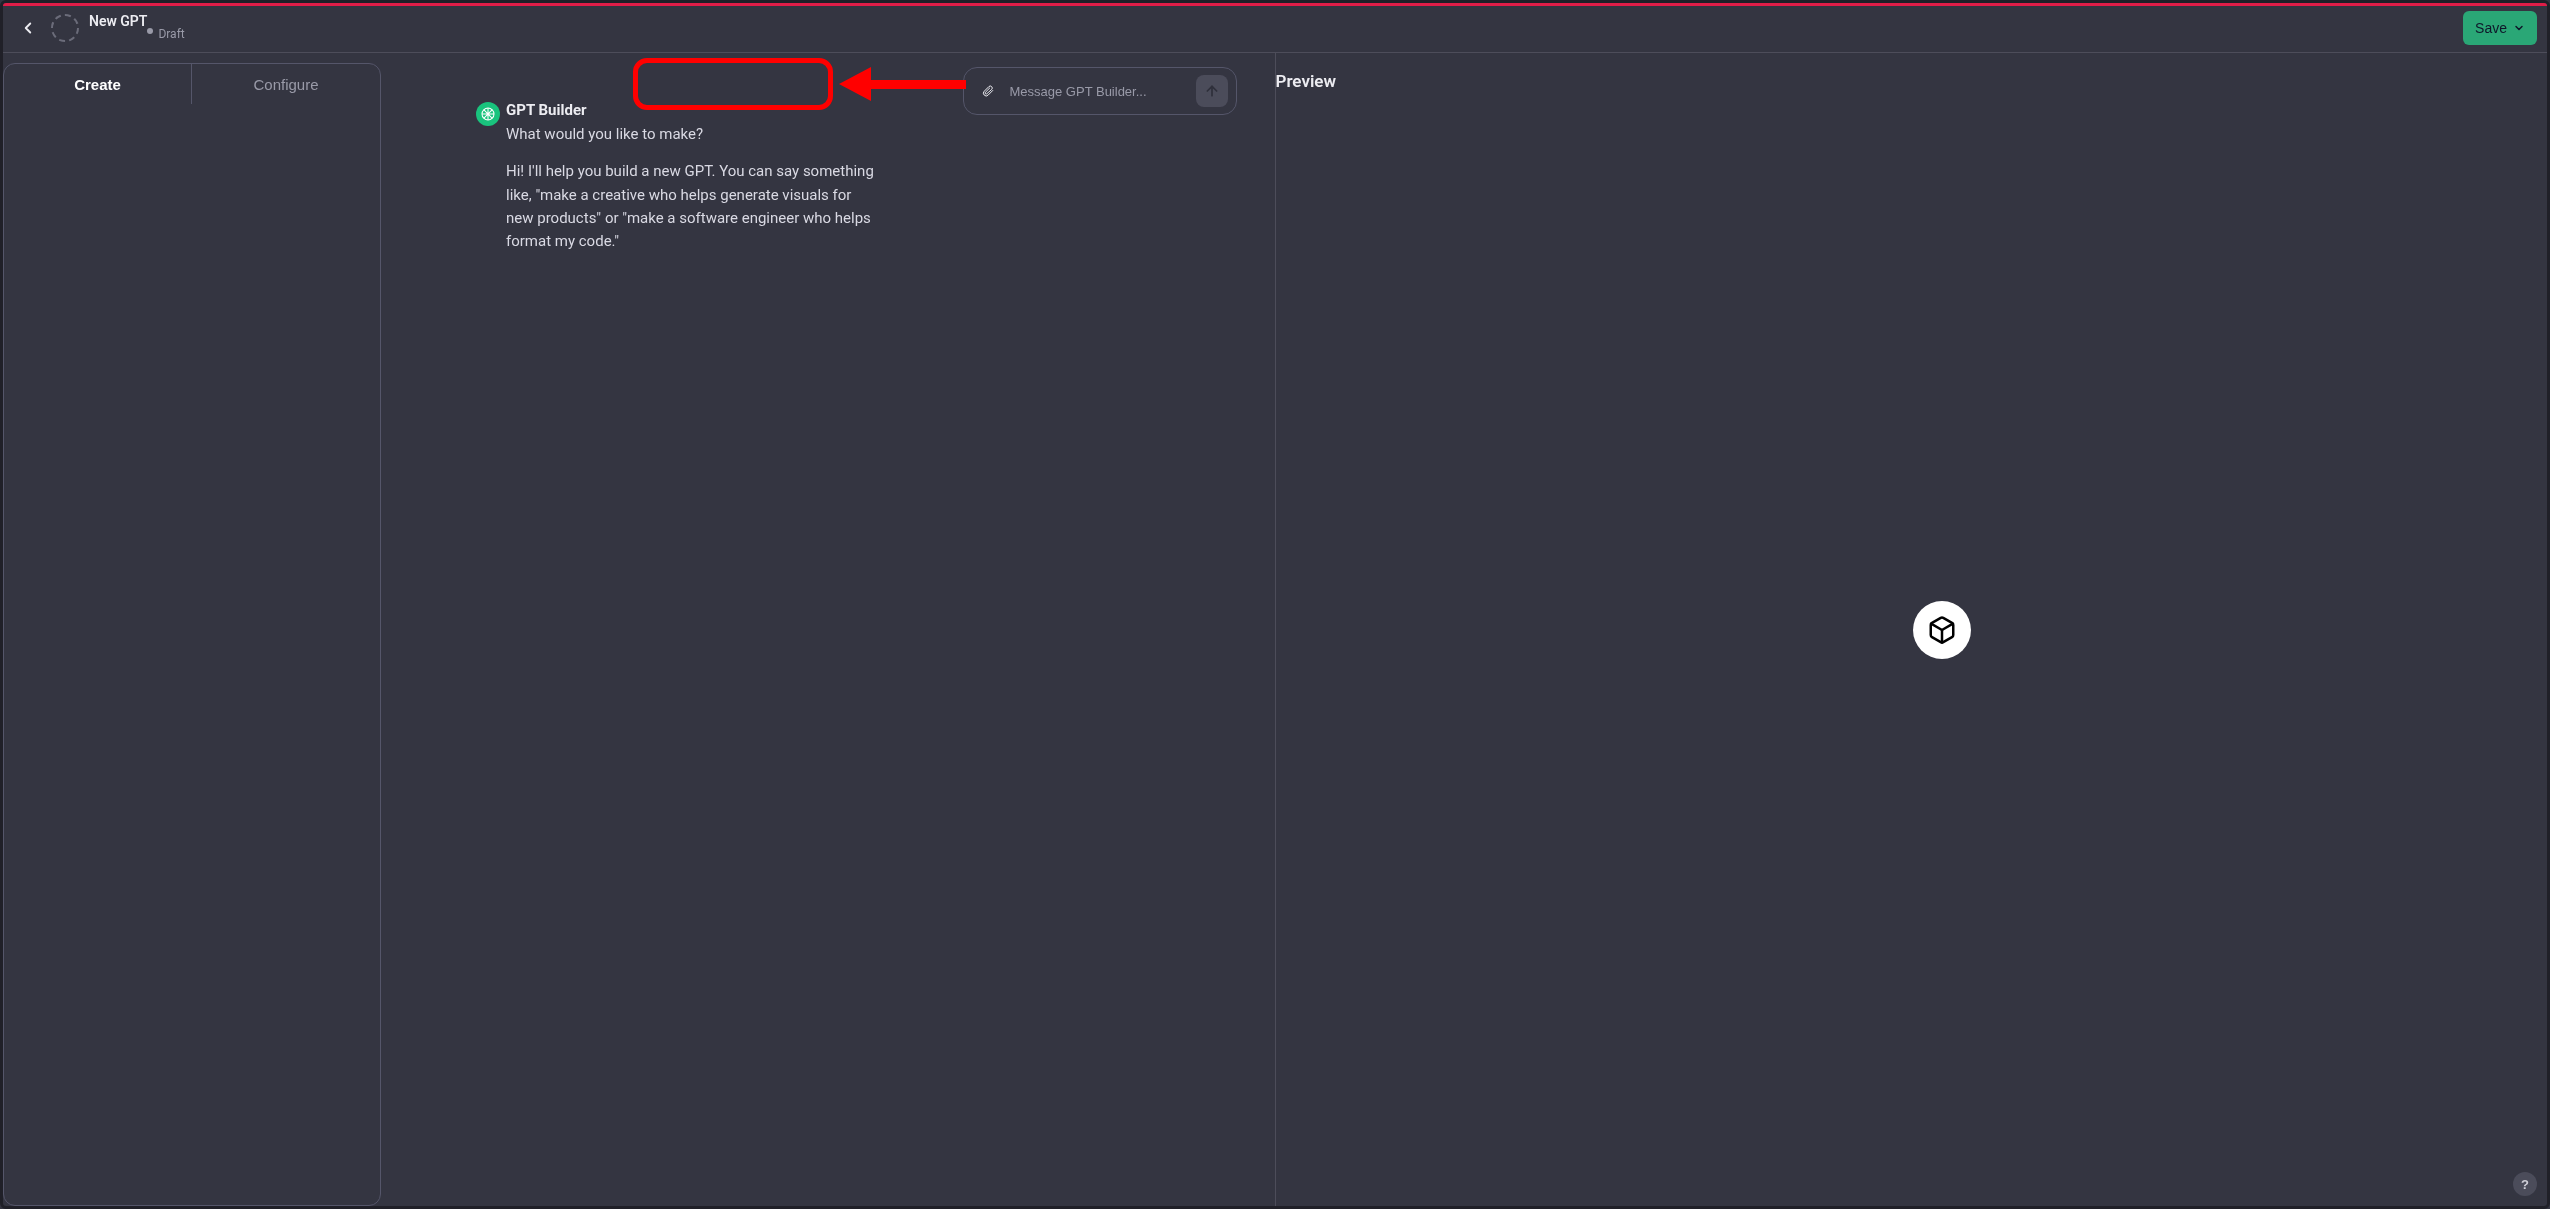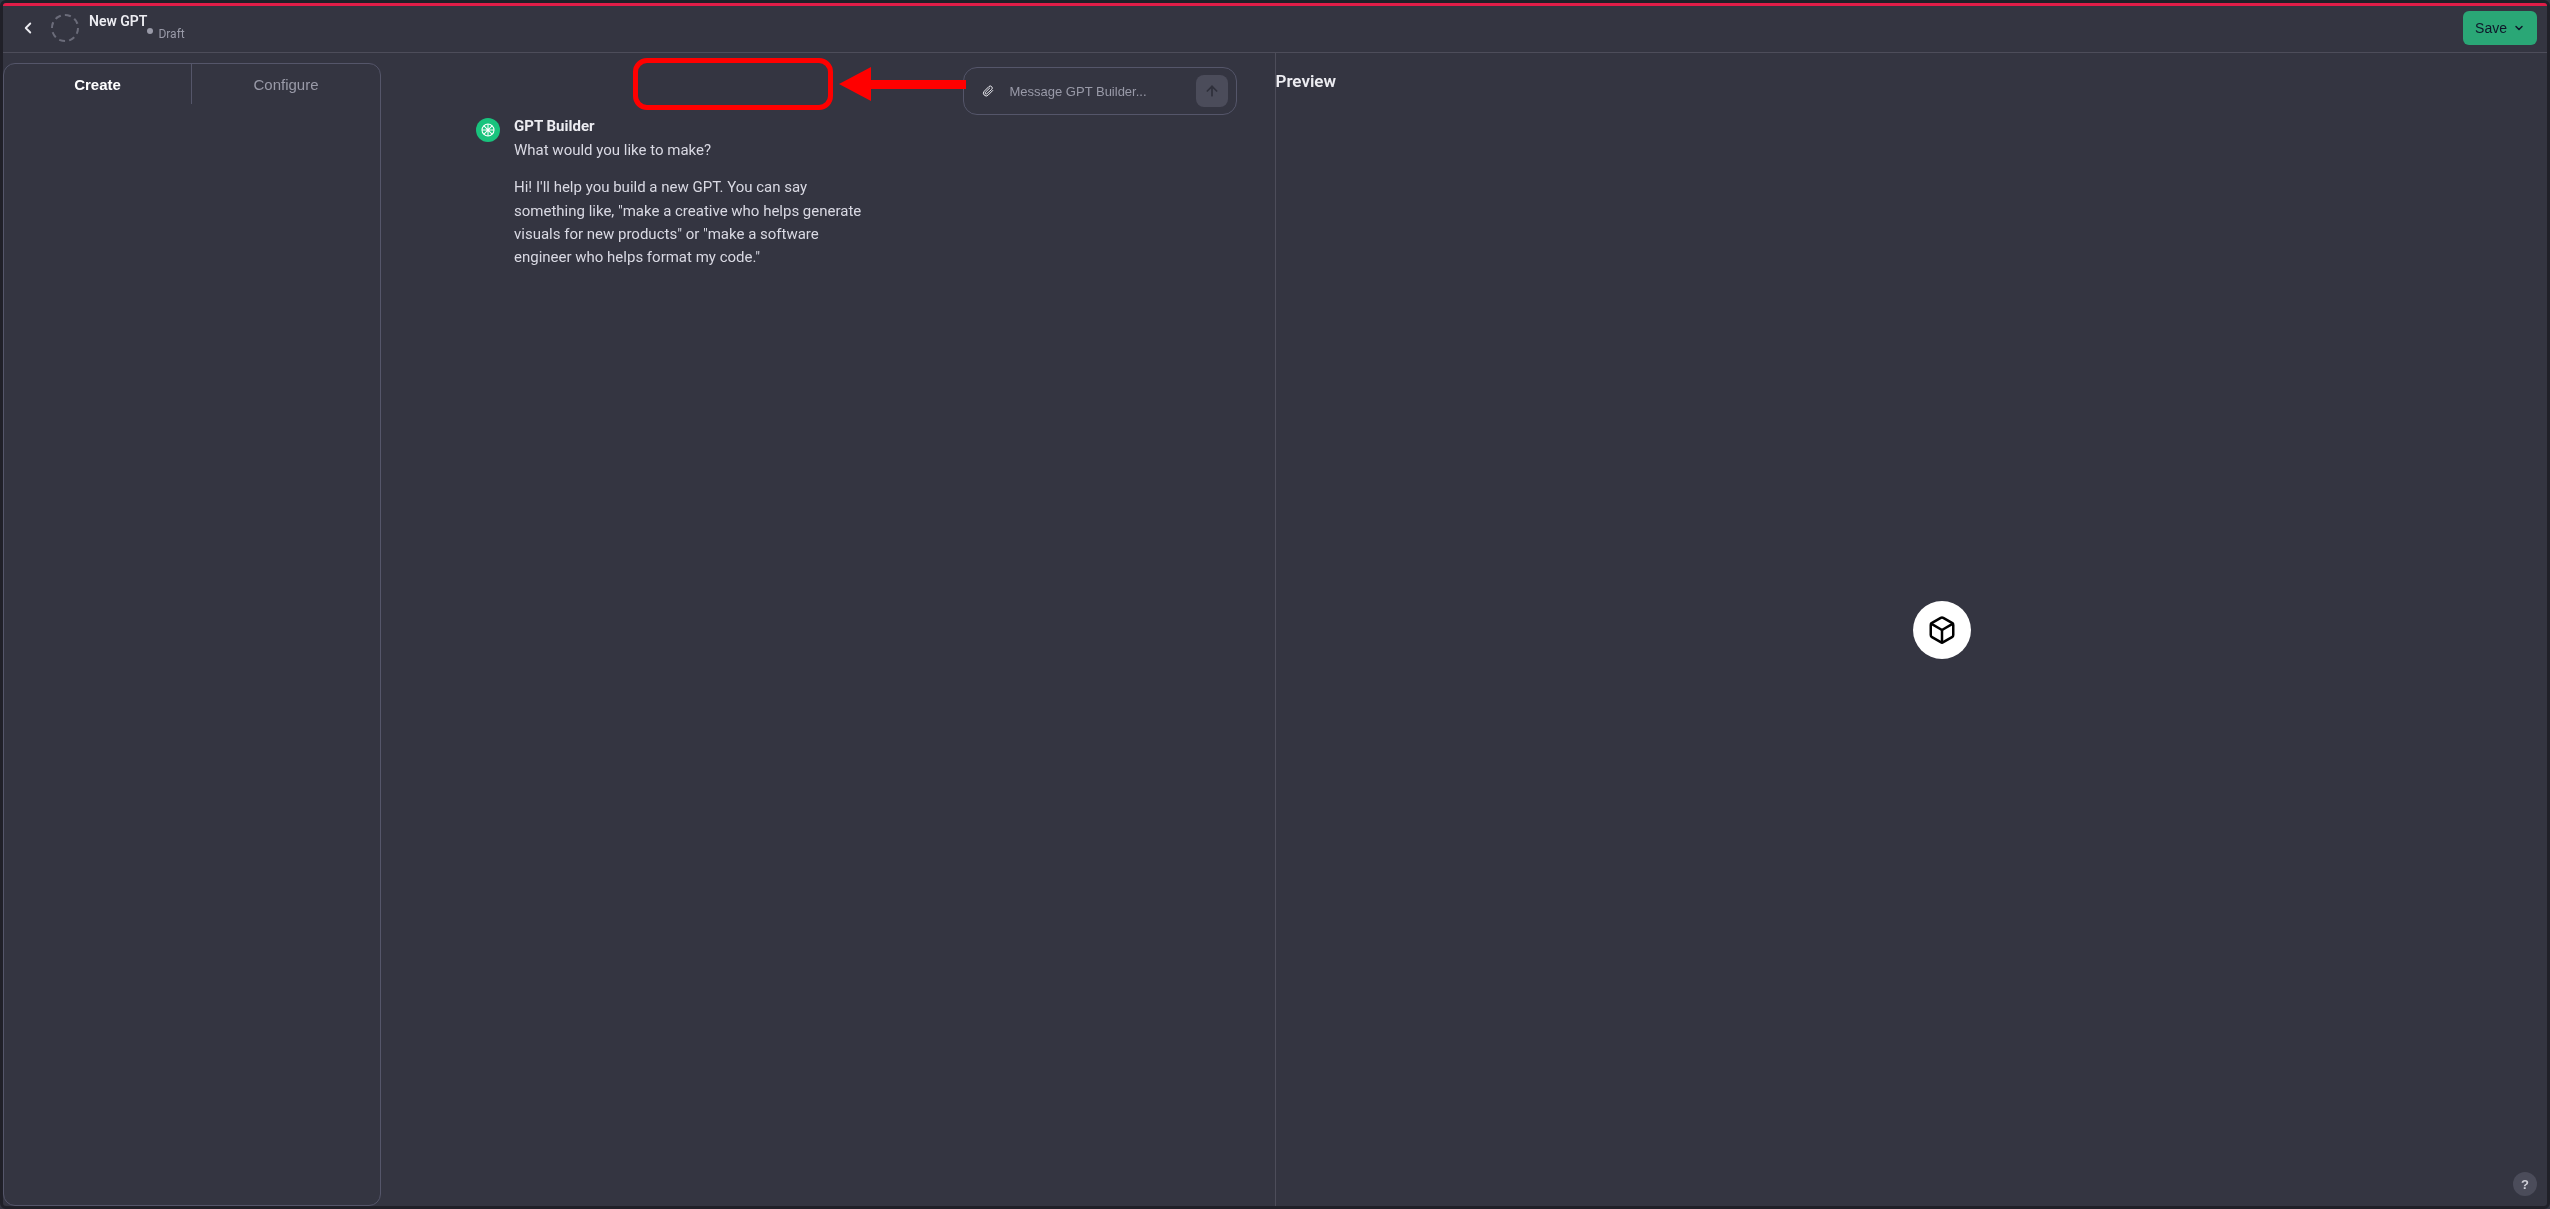--- a/index.html
+++ b/index.html
@@ -131,21 +131,21 @@
     text-align:center;
     padding:18px 0 0;
     font-size:17px;font-weight:600;color:var(--text);
   }
   
   .conversation{
     flex:1;
     padding:48px 50px 10px 95px;
     overflow:auto;
   }
-  .msg{display:flex;gap:14px;max-width:640px;margin-top:16px;}
+  .msg{display:flex;gap:6px;max-width:640px;}
   .msg .avatar{
     width:24px;height:24px;border-radius:50%;
     background:#19c37d;
     display:flex;align-items:center;justify-content:center;
     flex-shrink:0;margin-top:1px;
   }
   .msg .body{flex:1;}
   .msg .name{font-weight:700;font-size:15px;color:var(--text);margin-bottom:4px;}
   .msg .text{font-size:15px;line-height:1.55;color:#d9d9e3;}
   .msg .text p{margin:0 0 14px;}

